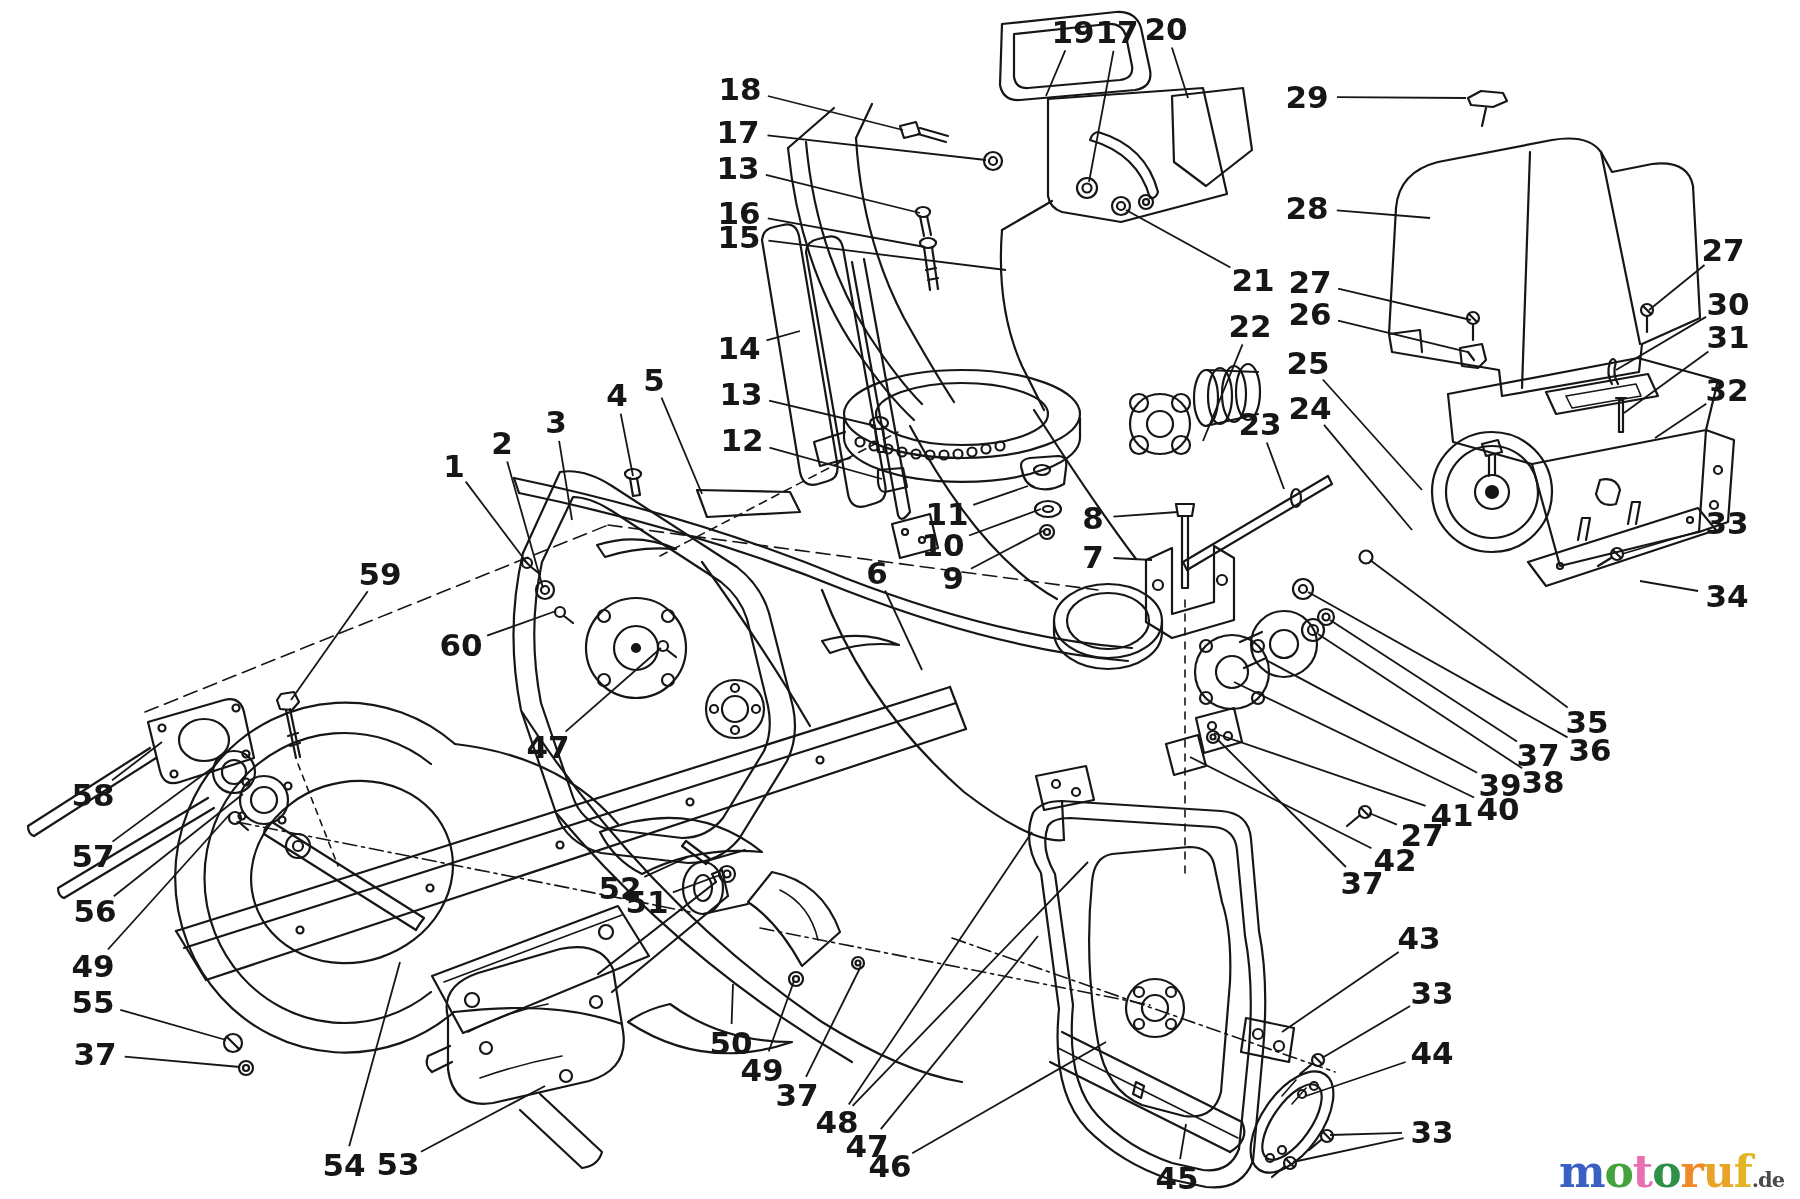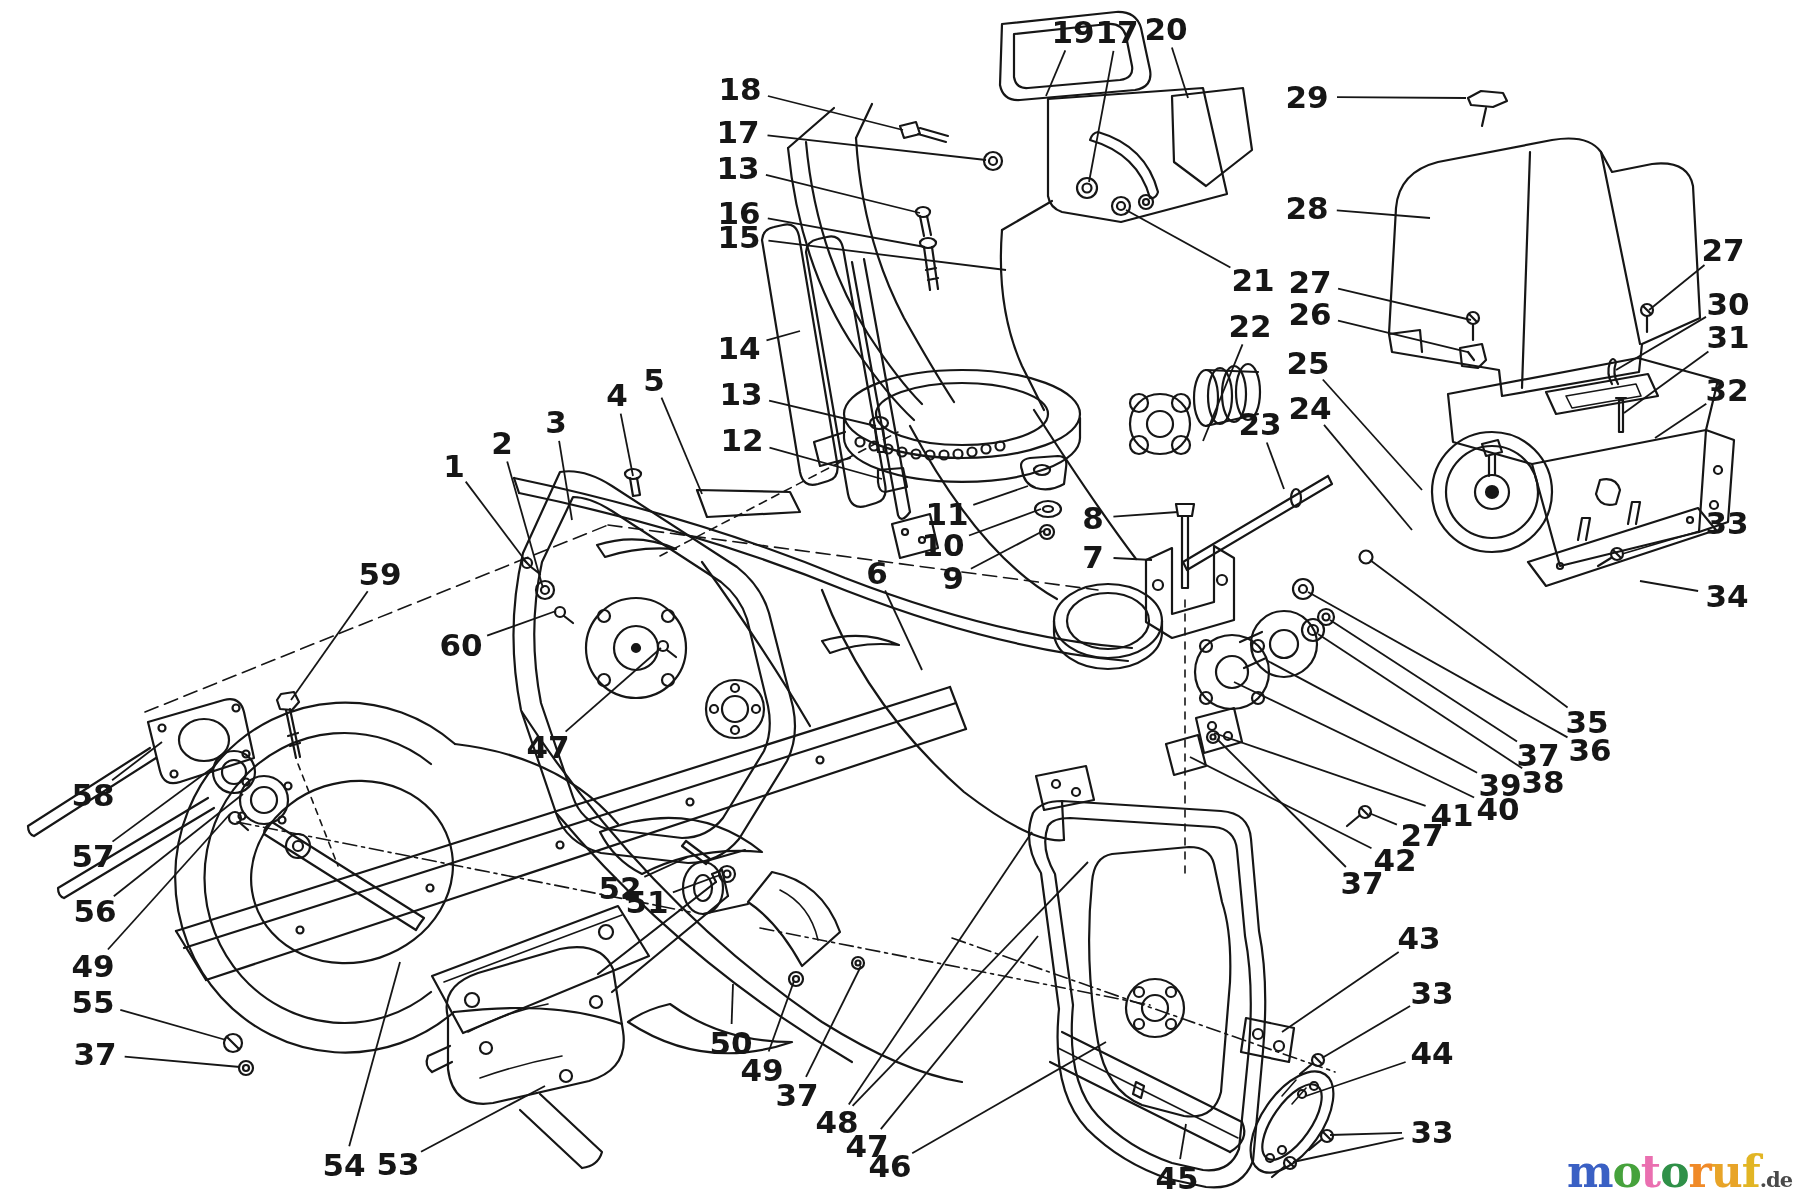--- a/index.html
+++ b/index.html
@@ -1,20 +1,20 @@
 <!DOCTYPE html>
 <html><head>
 <meta charset="utf-8">
 <style>
   html,body{margin:0;padding:0;background:#ffffff;}
   #stage{position:relative;width:1800px;height:1199px;background:#ffffff;overflow:hidden;
          font-family:"DejaVu Sans",sans-serif;}
   svg{position:absolute;left:0;top:0;}
   .callout-text{font-family:"DejaVu Sans",sans-serif;font-weight:bold;font-size:31px;fill:#161616;}
-  #logo{position:absolute;right:8px;top:1146px;font-family:"DejaVu Serif",serif;
+  #logo{position:absolute;right:16px;top:1146px;font-family:"DejaVu Serif",serif;
         font-weight:bold;font-size:44px;letter-spacing:-1px;white-space:nowrap;}
   #logo .suffix{font-size:21px;font-weight:bold;}
 </style>
 </head>
 <body>
 
 <div id="stage">
   <svg width="1800" height="1199" viewBox="0 0 1800 1199">
 
     <g stroke="#161616" fill="none" stroke-width="2.2" stroke-linecap="round" stroke-linejoin="round">

